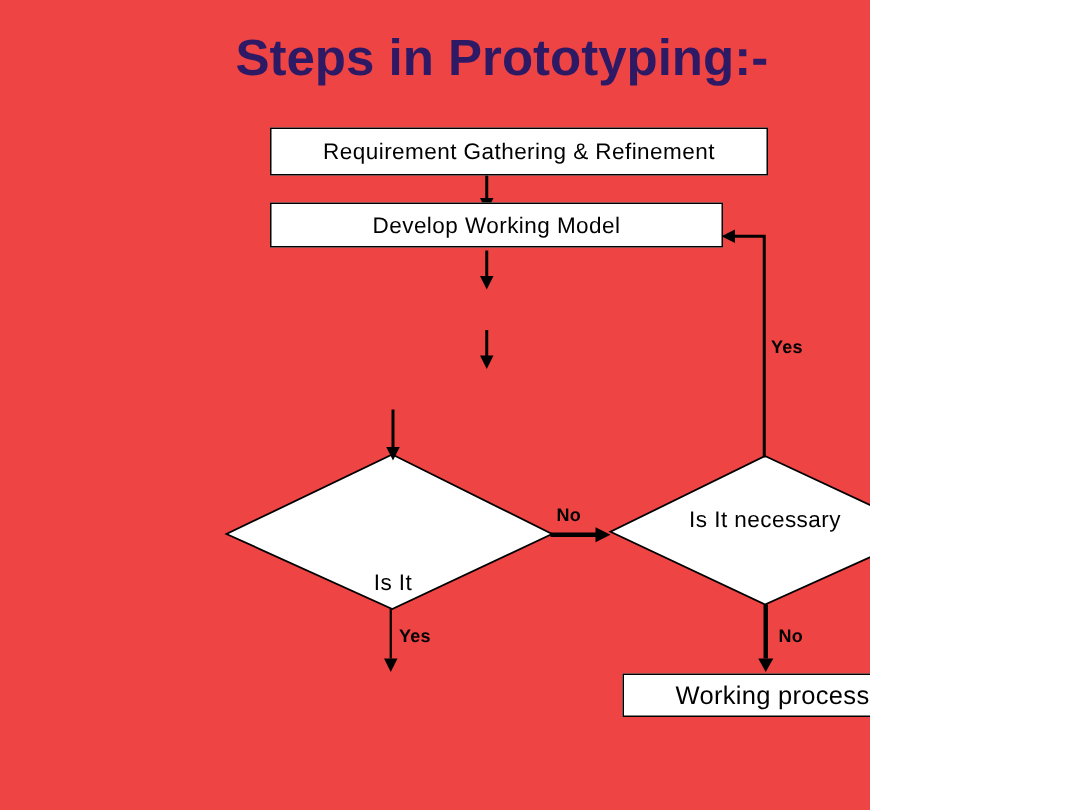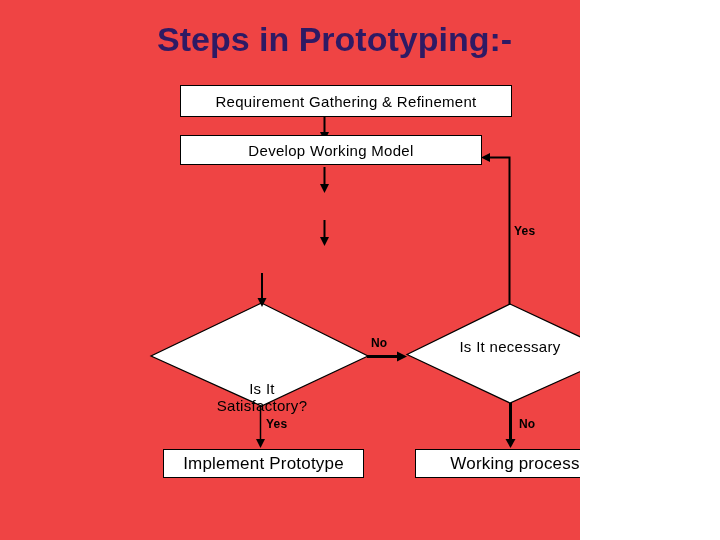--- a/index.html
+++ b/index.html
@@ -108,26 +108,24 @@
 
     <line x1="260.5" y1="406" x2="260.5" y2="439" stroke="#000" stroke-width="1.5"></line>
     <polygon points="260.5,448 256,439 265,439" fill="#000"></polygon>
 
     <line x1="510.5" y1="403" x2="510.5" y2="439" stroke="#000" stroke-width="3"></line>
     <polygon points="510.5,448 505.5,439 515.5,439" fill="#000"></polygon>
   </svg>
 
   <div class="fbox" style="left:180px;top:85px;width:330px;height:30px;">Requirement Gathering &amp; Refinement</div>
   <div class="fbox" style="left:180px;top:135px;width:300px;height:28px;">Develop Working Model</div>
-  <div class="fbox big" style="left:163px;top:449px;width:199px;height:27px;">Implement Prototype</div>
   <div class="fbox big" style="left:415px;top:449px;width:198px;height:27px;">Working process</div>
 
   <div class="dlabel" style="left:182px;top:337px;width:160px;margin-top:43px;">
     <div>Is It</div>
-    <div>Satisfactory?</div>
   </div>
   <div class="dlabel" style="left:430px;top:338px;width:160px;">
     <div>Is It necessary</div>
   </div>
 
   <div class="yn" style="left:514px;top:224px;">Yes</div>
   <div class="yn" style="left:371px;top:336px;">No</div>
   <div class="yn" style="left:266px;top:417px;">Yes</div>
   <div class="yn" style="left:519px;top:417px;">No</div>
 

